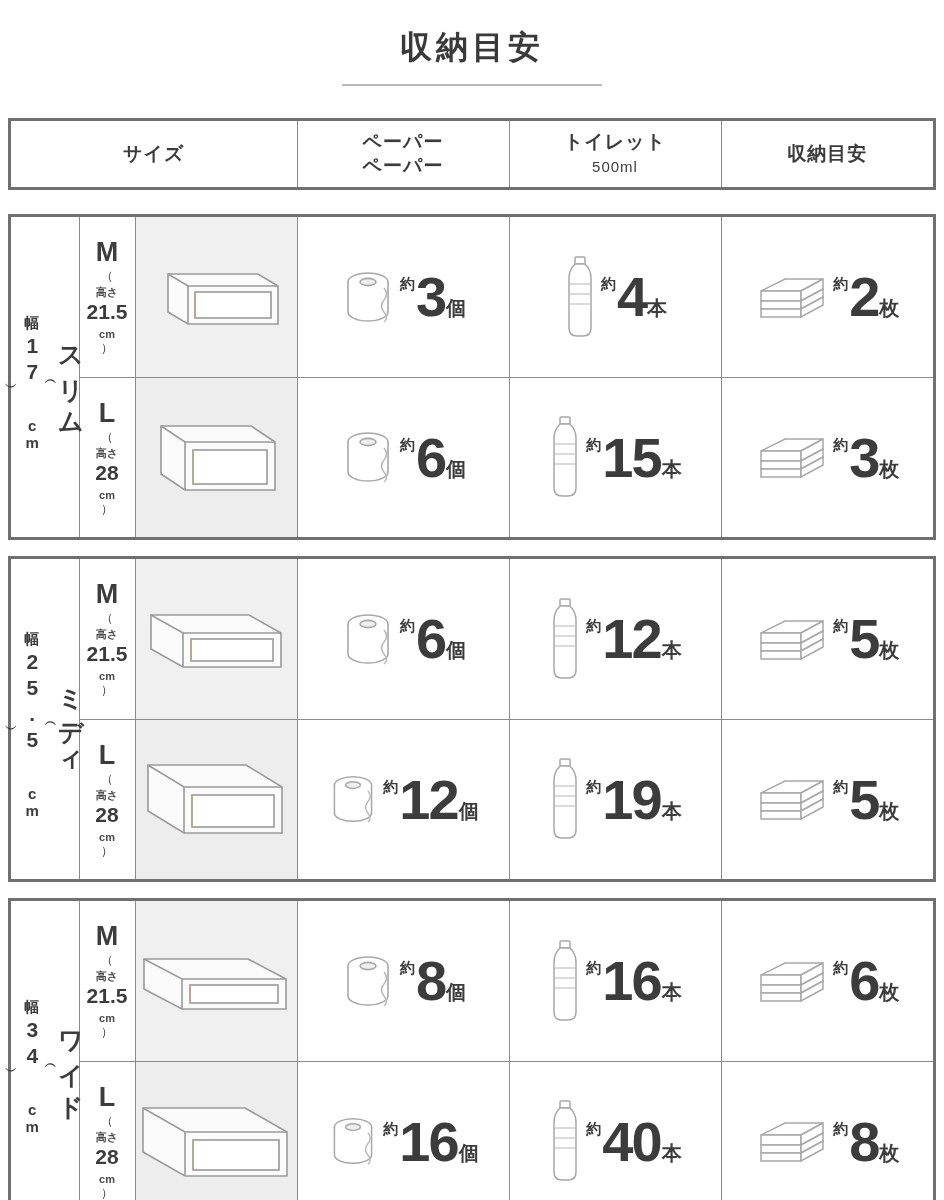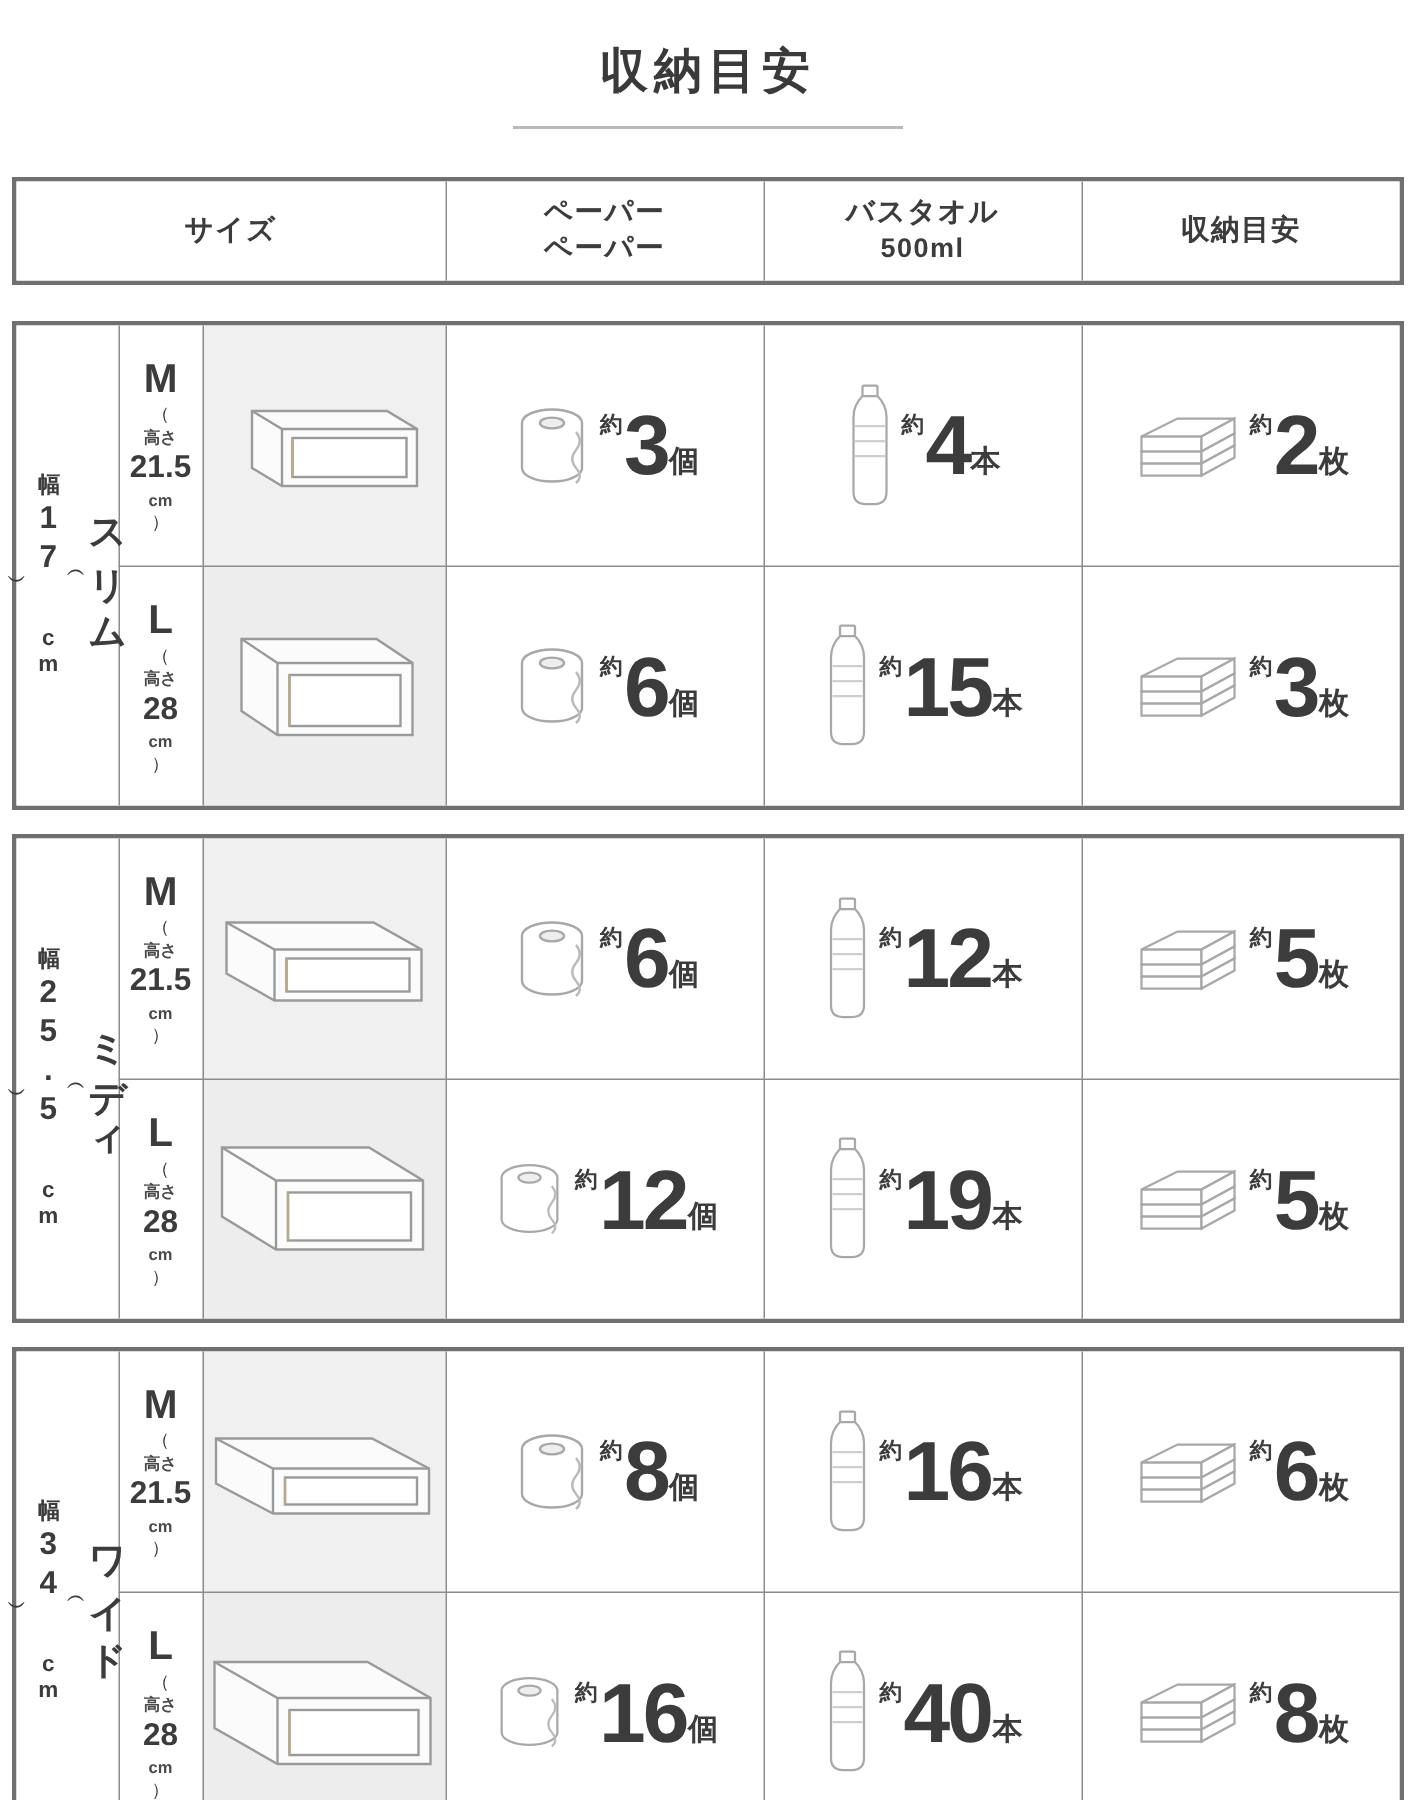--- a/index.html
+++ b/index.html
@@ -58,21 +58,21 @@
   
   .hdr-cell {
     height: 66px;
     background: #ffffff;
     font-size: 19px;
     font-weight: bold;
     letter-spacing: 1px;
     color: #3c3c3c;
     line-height: 1.25;
   }
-  .hdr-sub { font-size: 18px; font-weight: bold; }
+  .hdr-sub { font-size: 15px; font-weight: normal; }
 
   
   .vlabel {
     width: 68px;
     background: #ffffff;
     writing-mode: vertical-rl;
     text-orientation: upright;
     font-size: 25px;
     font-weight: bold;
     letter-spacing: 3px;
@@ -174,21 +174,21 @@
         <tbody>
             <tr>
           <th class="hdr-cell" style="border-left:none;border-top:none;border-bottom:none;">
             <span>サイズ</span>
           </th>
           <th class="hdr-cell" style="border-top:none;border-bottom:none;">
             <span>ペーパー</span><br>
             <span>ペーパー</span>
           </th>
           <th class="hdr-cell" style="border-top:none;border-bottom:none;">
-            <span>バスタオル</span><br>
+            <span>トイレット</span><br>
             <span class="hdr-sub">500ml</span>
           </th>
           <th class="hdr-cell" style="border-right:none;border-top:none;border-bottom:none;">
             <span>収納目安</span>
           </th>
         </tr>
       </tbody>
         </table>
     </div>
 

